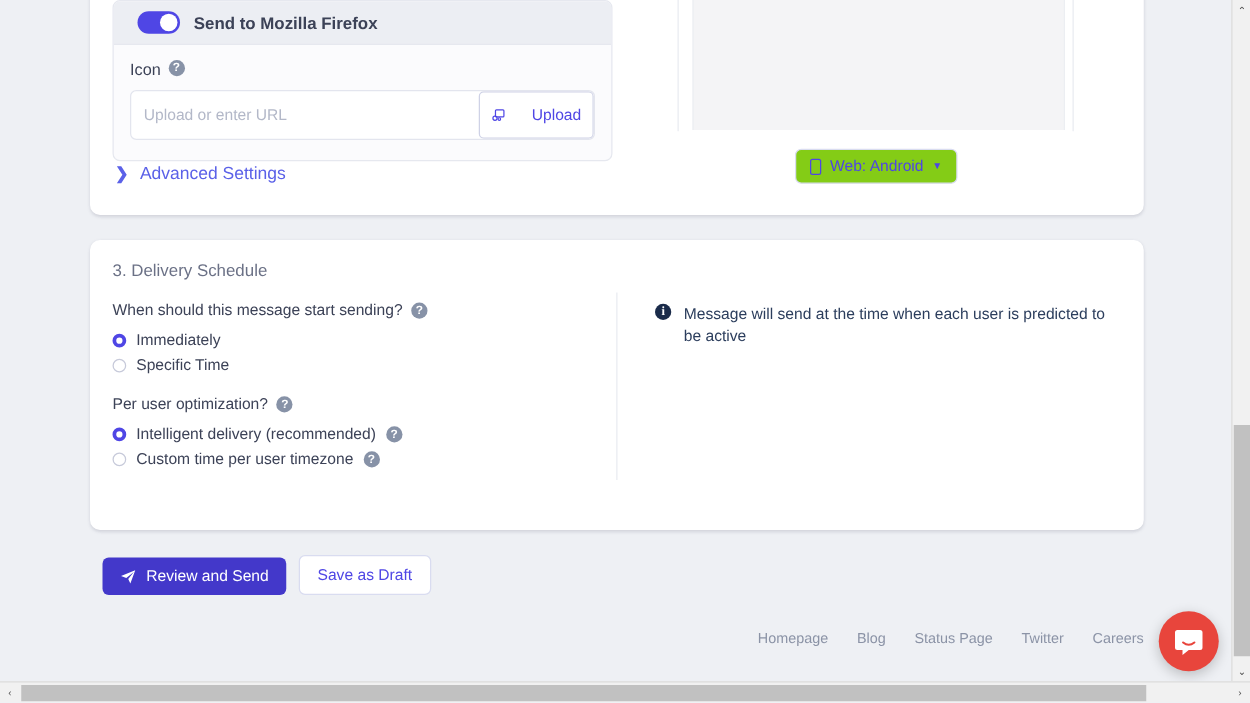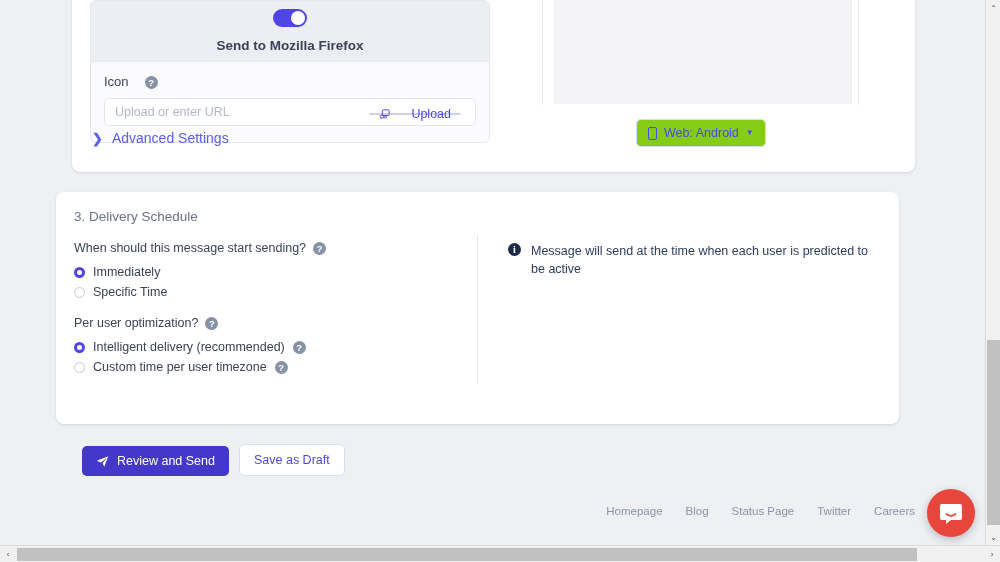--- a/index.html
+++ b/index.html
@@ -48,21 +48,20 @@
     overflow: hidden;
     background: #fbfbfd;
   }
   .icon-panel-header {
     background: #eceef3;
     padding: 8px 19px;
     display: flex;
     align-items: center;
     gap: 11px;
     border-bottom: 1px solid #e6e8ef;
-    flex-direction: column;
   }
   .toggle {
     width: 34px; height: 18px;
     border-radius: 9px;
     background: #4f46e5;
     position: relative;
     flex: 0 0 auto;
     cursor: pointer;
   }
   .toggle::after {
@@ -76,22 +75,22 @@
   .toggle-label {
     font-size: 13.5px;
     font-weight: bold;
     color: #3c4257;
     white-space: nowrap;
   }
   .icon-panel-body { padding: 12px 13px 16px 13px; }
 
   .field-label-row {
     display: flex;
-    align-items: flex-end;
-    gap: 16px;
+    align-items: flex-start;
+    gap: 6px;
     margin-bottom: 9px;
   }
   .field-label {
     font-size: 13px;
     color: #3c4257;
   }
 
   .help {
     width: 13px; height: 13px;
     border-radius: 50%;
@@ -106,41 +105,41 @@
     cursor: pointer;
     font-family: "Liberation Sans", sans-serif;
   }
 
   .upload-row {
     display: flex;
     align-items: stretch;
     border: 1px solid #e3e5ee;
     border-radius: 5px;
     background: #ffffff;
-    height: 28px;
+    height: 40px;
     overflow: hidden;
   }
   .upload-input {
     flex: 1 1 auto;
     border: none;
     outline: none;
     padding: 0 10px;
     font-size: 12.5px;
     color: #3c4257;
     font-family: "Liberation Sans", sans-serif;
     background: transparent;
   }
   .upload-input::placeholder { color: #b3b8c8; }
   .upload-btn {
     flex: 0 0 auto;
     display: flex;
     align-items: center;
     gap: 20px;
     padding: 0 9px;
-    margin: 14px;
+    margin: 0;
     border: 1px solid #cfd2e6;
     border-radius: 4px;
     background: #ffffff;
     color: #4f46e5;
     font-size: 12.5px;
     cursor: pointer;
     font-family: "Liberation Sans", sans-serif;
   }
 
   .advanced-row {
@@ -208,21 +207,21 @@
     border: 1.5px solid #4f46e5;
     border-radius: 2px;
     display: inline-block;
     flex: 0 0 auto;
   }
   .caret { font-size: 8px; line-height: 1; }
 
   
   .card-two {
     position: absolute;
-    left: 56px; top: 192px;
+    left: 72px; top: 192px;
     width: 843px;
     height: 232px;
     background: #ffffff;
     border-radius: 8px;
     box-shadow: 0 1px 3px rgba(50,50,93,.10), 0 1px 2px rgba(0,0,0,.04);
     padding-left: 48px;
   }
   .card-title {
     position: absolute;
     left: 18px; top: 17px;

